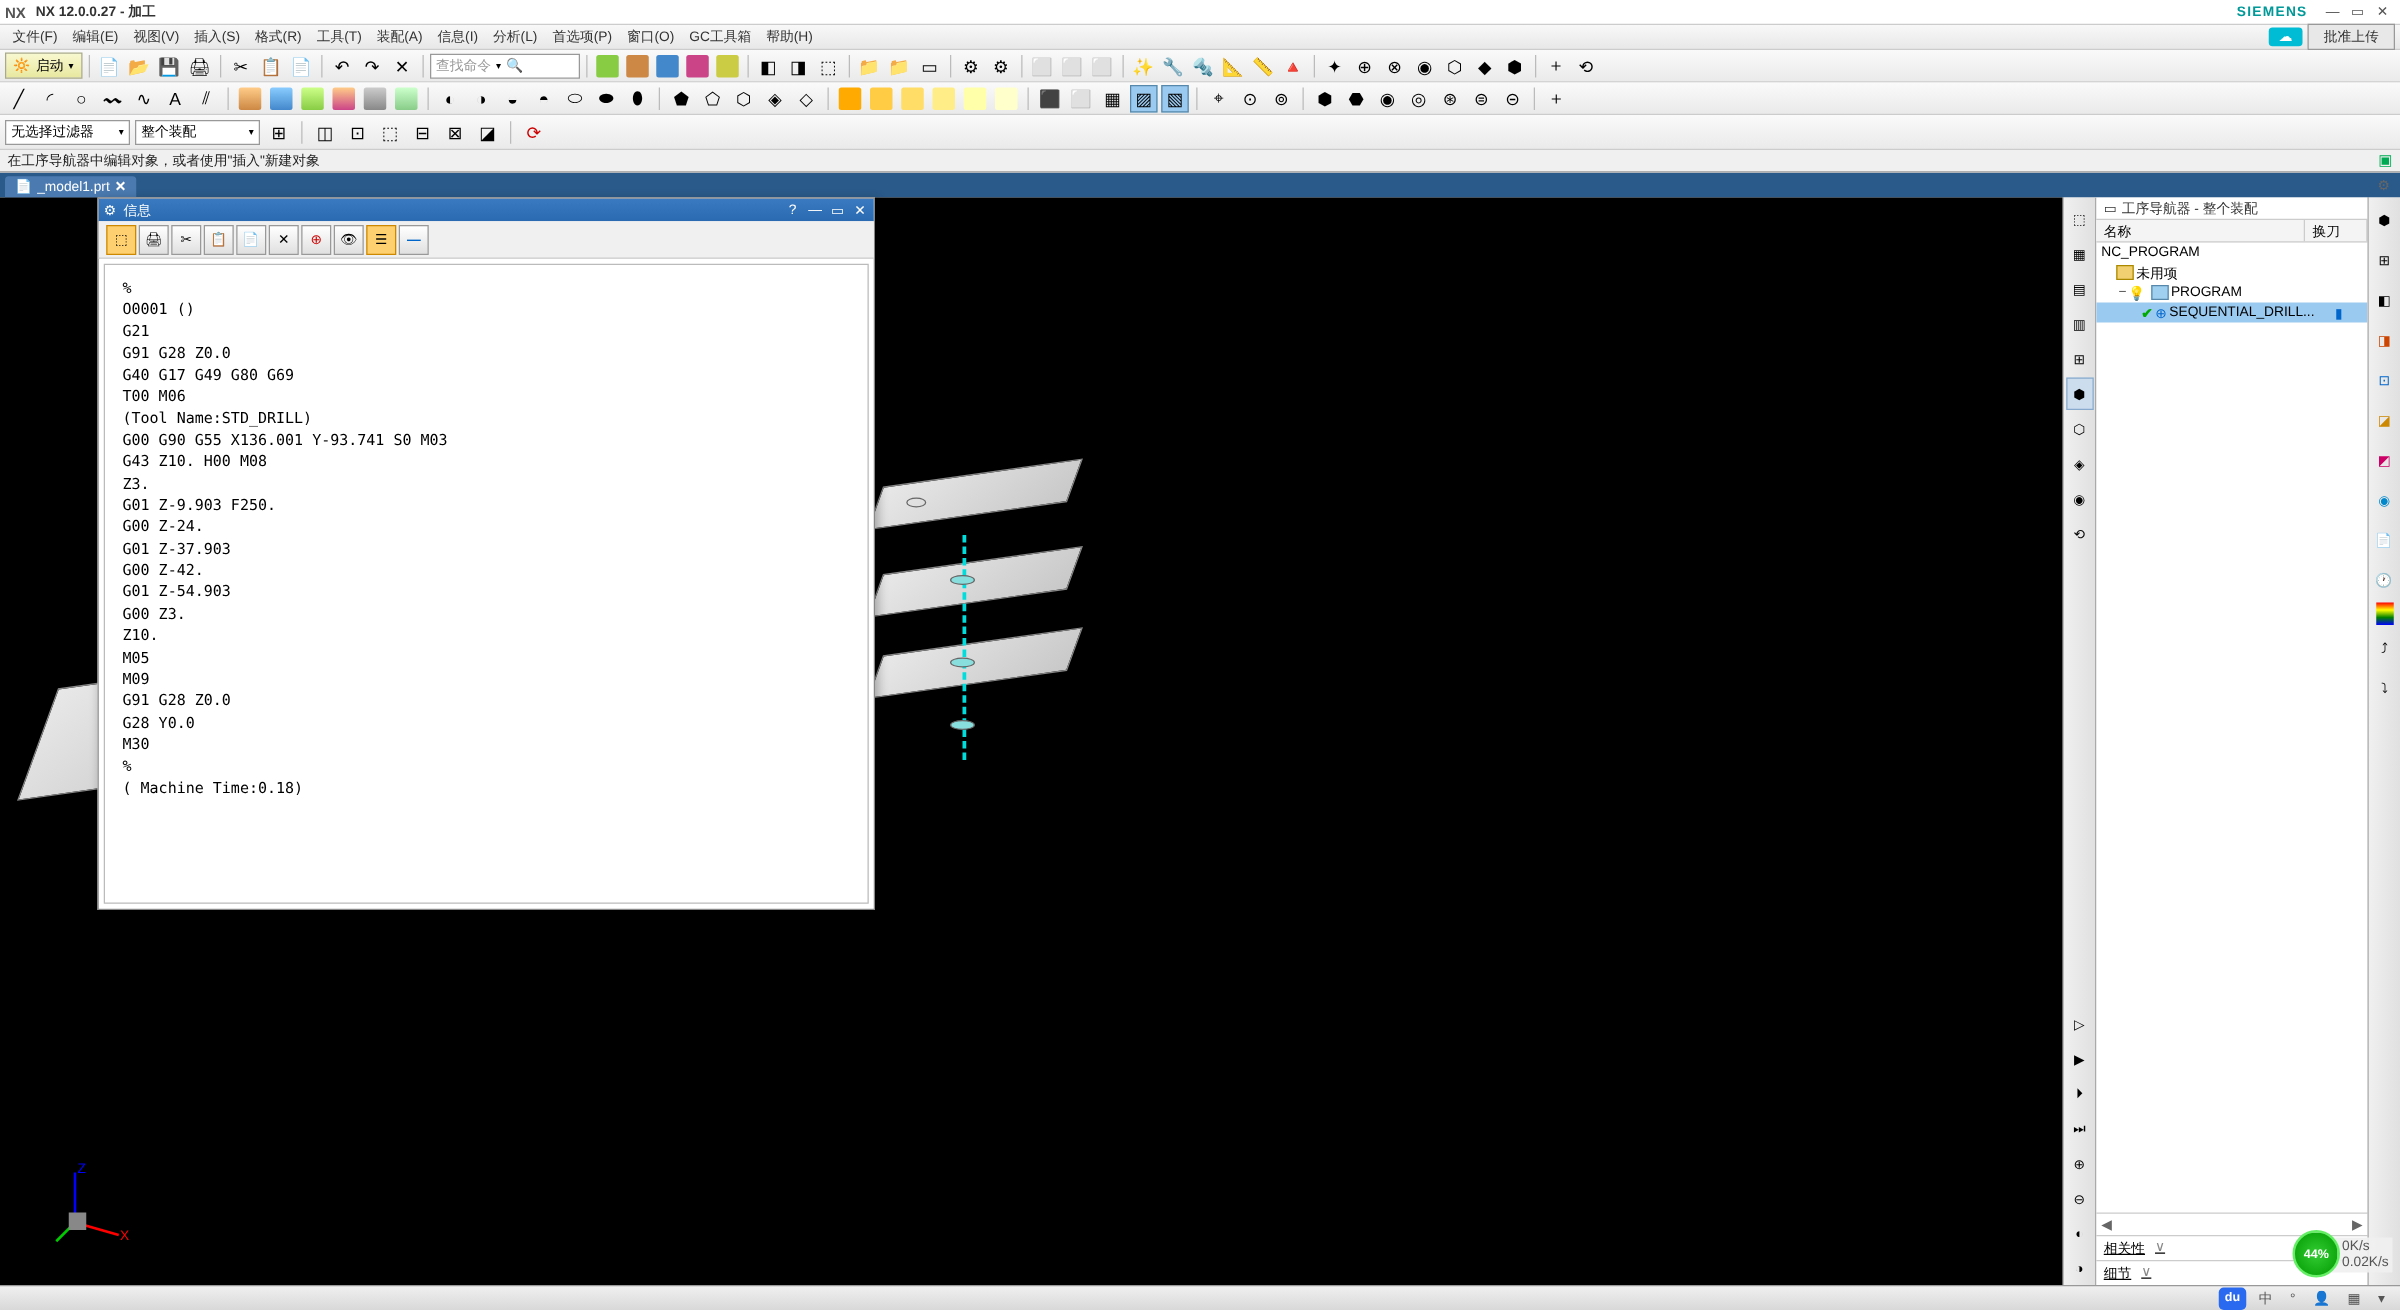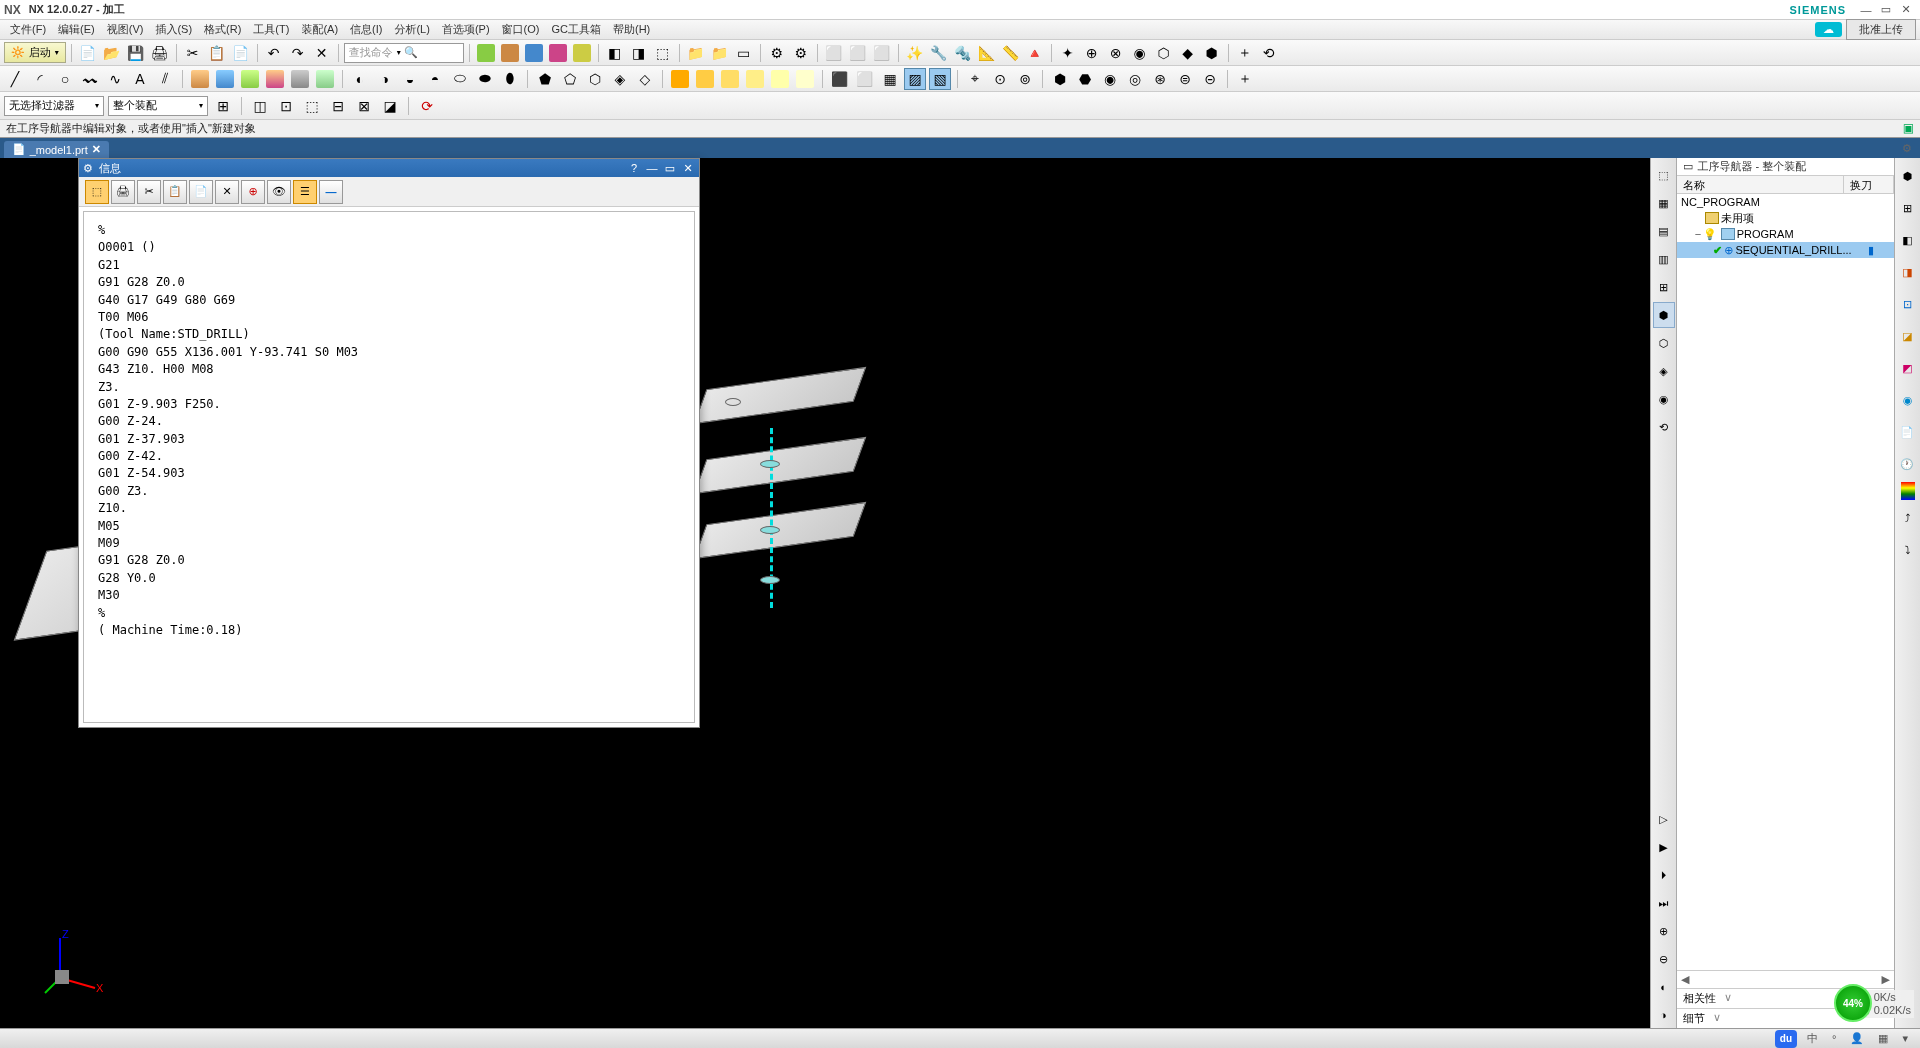--- a/index.html
+++ b/index.html
@@ -79,21 +79,21 @@
 .nav-tree { flex: 1; overflow: auto; font-size: 11px; }
 .tree-row { height: 16px; display: flex; align-items: center; padding-left: 4px; white-space: nowrap; }
 .tree-row.selected { background: #9bcaf0; }
 .tree-toggle { width: 10px; text-align: center; color: #555; }
 .tree-icon { width: 14px; height: 12px; display: inline-block; margin: 0 2px; }
 .ico-folder { background: #f0d070; border: 1px solid #a80; }
 .ico-folder-b { background: #a0d0f0; border: 1px solid #58a; }
 .check-ok { color: #0a0; font-weight: bold; margin-right: 2px; }
 
 .nav-scroll { height: 18px; border-top: 1px solid #ccc; display: flex; align-items: center; justify-content: space-between; padding: 0 4px; font-size: 9px; color: #666; }
-.nav-footer { padding: 2px 6px; display: flex; gap: 8px; border-top: 1px solid #ccc; }
+.nav-footer { padding: 2px 6px; display: flex; gap: 8px; border-top: 1px solid #ccc; text-decoration: underline; }
 
 
 .far-right-rail { width: 26px; background: linear-gradient(90deg,#f0f0f0,#e0e0e0); border-left: 1px solid #aaa; display: flex; flex-direction: column; align-items: center; padding-top: 4px; gap: 4px; }
 .far-right-rail .rbtn { width: 22px; height: 28px; display: flex; align-items: center; justify-content: center; }
 .gear-knob { position: absolute; right: 4px; top: 142px; width: 14px; height: 14px; color: #666; }
 
 
 .bottombar { position: absolute; bottom: 0; left: 0; right: 0; height: 20px; background: linear-gradient(#f0f0f0,#d8d8d8); border-top: 1px solid #999; display: flex; align-items: center; justify-content: flex-end; padding: 0 8px; gap: 6px; margin-top: 17px; }
 .baidu-badge { width: 22px; height: 18px; background: #2a6af0; color: #fff; border-radius: 4px; display: inline-flex; align-items: center; justify-content: center; font-size: 10px; font-weight: bold; }
 .bottom-item { padding: 0 4px; color: #555; display: flex; align-items: center; gap: 2px; }
@@ -436,21 +436,21 @@
       <span>工序导航器 - 整个装配</span>
     </div>
     <div class="nav-cols">
       <div style="flex:1">名称</div>
       <div style="width:50px">换刀</div>
     </div>
     <div class="nav-tree">
       <div class="tree-row">
         <span>NC_PROGRAM</span>
       </div>
-      <div class="tree-row" style="padding-left:16px">
+      <div class="tree-row" style="padding-left:4px">
         <span class="tree-toggle"></span>
         <span class="tree-icon ico-folder"></span>
         <span>未用项</span>
       </div>
       <div class="tree-row" style="padding-left:16px">
         <span class="tree-toggle">−</span>
         <span style="color:#fa0;margin-right:2px">💡</span>
         <span class="tree-icon ico-folder-b"></span>
         <span>PROGRAM</span>
       </div>

